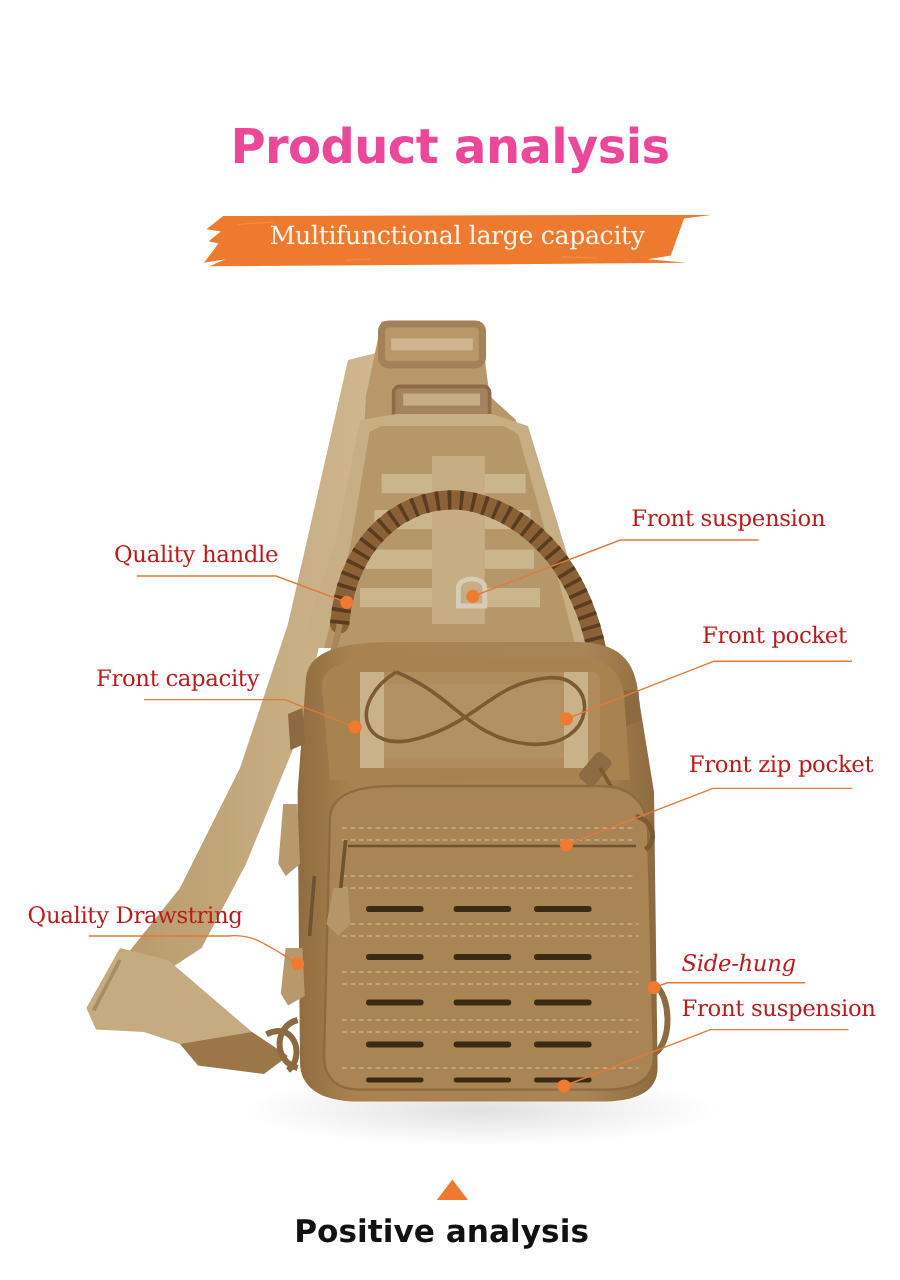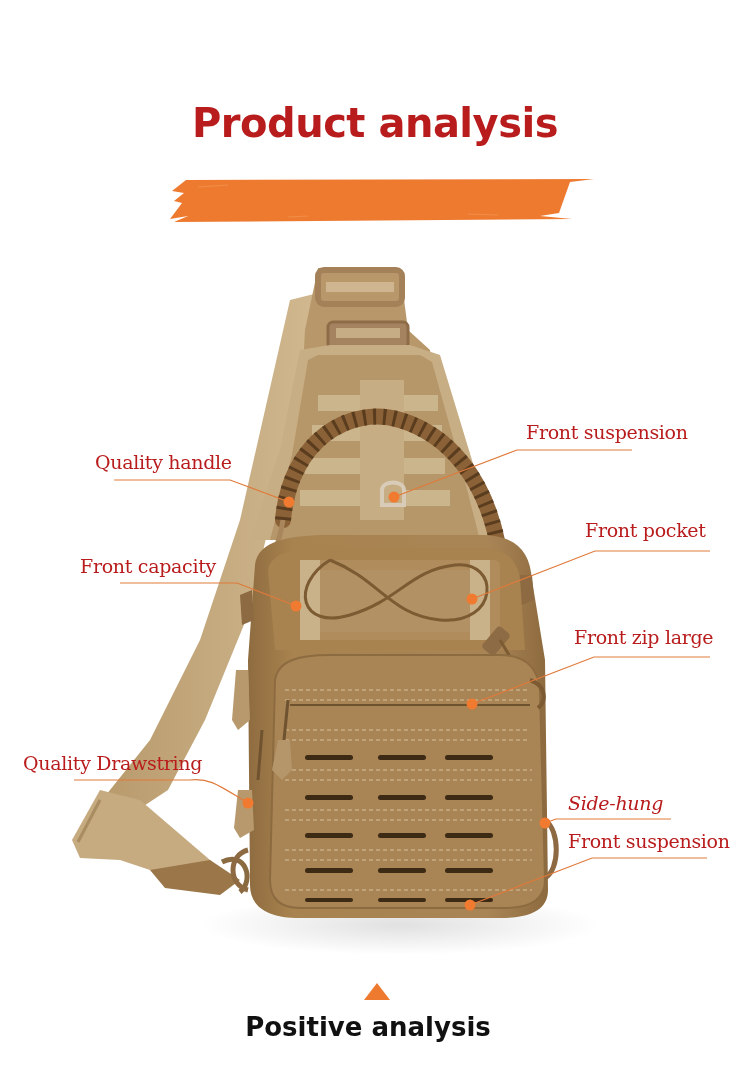--- a/index.html
+++ b/index.html
@@ -2,21 +2,21 @@
 <html><head>
   <meta charset="utf-8">
   <style>
     * { margin: 0; padding: 0; box-sizing: border-box; }
     html, body { width: 750px; height: 1067px; background: #ffffff; overflow: hidden; }
     body { position: relative; font-family: "Liberation Sans", sans-serif; }
 
     .title {
       position: absolute; left: 0; top: 100px; width: 750px;
       text-align: center; font-family: "DejaVu Sans", sans-serif;
-      font-weight: bold; font-size: 40px; color: #b91c1c; letter-spacing: -0.5px;
+      font-weight: bold; font-size: 40px; color: #ec4899; letter-spacing: -0.5px;
     }
     .banner {
       position: absolute; left: 168px; top: 179px; width: 426px; height: 43px;
     }
     .banner svg { position: absolute; left: 0; top: 0; }
     .banner-text {
       position: absolute; left: 0; top: 5px; width: 100%; text-align: center;
       font-family: "DejaVu Serif", serif; font-size: 21px; color: #fff6ea;
       letter-spacing: -0.3px;
     }
@@ -40,20 +40,21 @@
 </head>
 <body>
 
 <div class="title">Product analysis</div>
 
 <div class="banner">
   <svg width="426" height="43" viewBox="0 0 426 43">
     <path d="M18 1 L426 0 L402 3 L391 34 L372 37 L404 40 L6 43 L20 37 L2 40 L14 24 L6 22 L16 14 L4 12 Z" fill="#ee7a30"></path>
     <path d="M30 8 L60 6 M300 35 L330 36 M120 38 L140 37" stroke="#f39c5a" stroke-width="1" opacity="0.6"></path>
   </svg>
+  <div class="banner-text">Multifunctional large capacity</div>
 </div>
 
 <svg class="bag" width="750" height="1067" viewBox="0 0 750 1067">
   <defs>
     <linearGradient id="strapG" x1="0" y1="0" x2="1" y2="0">
       <stop offset="0" stop-color="#b89a6c"></stop>
       <stop offset="1" stop-color="#d2ba92"></stop>
     </linearGradient>
     <linearGradient id="bodyG" x1="0" y1="0" x2="1" y2="0">
       <stop offset="0" stop-color="#8f6c40"></stop>
@@ -195,19 +196,19 @@
     <circle cx="248" cy="803" r="5.5"></circle>
     <circle cx="545" cy="823" r="5.5"></circle>
     <circle cx="470" cy="905" r="5.5"></circle>
   </g>
 </svg>
 
 <div class="callout-label" style="left:95px; top:451px;">Quality handle</div>
 <div class="callout-label" style="left:526px; top:421px;">Front suspension</div>
 <div class="callout-label" style="left:80px; top:555px;">Front capacity</div>
 <div class="callout-label" style="left:585px; top:519px;">Front pocket</div>
-<div class="callout-label" style="left:574px; top:626px;">Front zip large</div>
+<div class="callout-label" style="left:574px; top:626px;">Front zip pocket</div>
 <div class="callout-label" style="left:23px; top:752px;">Quality Drawstring</div>
 <div class="callout-label" style="left:568px; top:792px;font-style:italic;">Side-hung</div>
 <div class="callout-label" style="left:568px; top:830px;">Front suspension</div>
 
 <div class="pointer"></div>
 <div class="subtitle">Positive analysis</div>
 
 </body></html>

